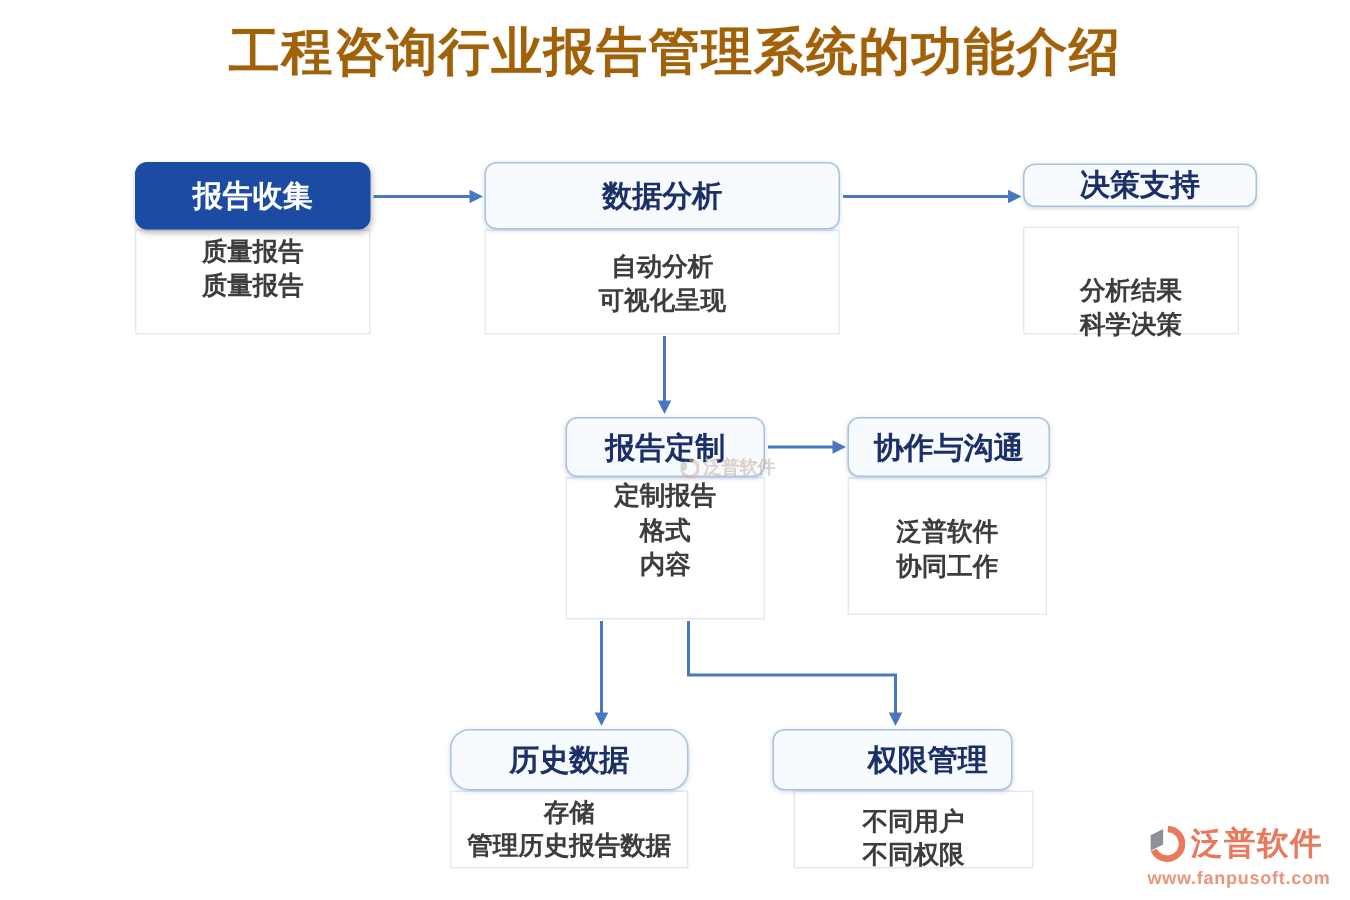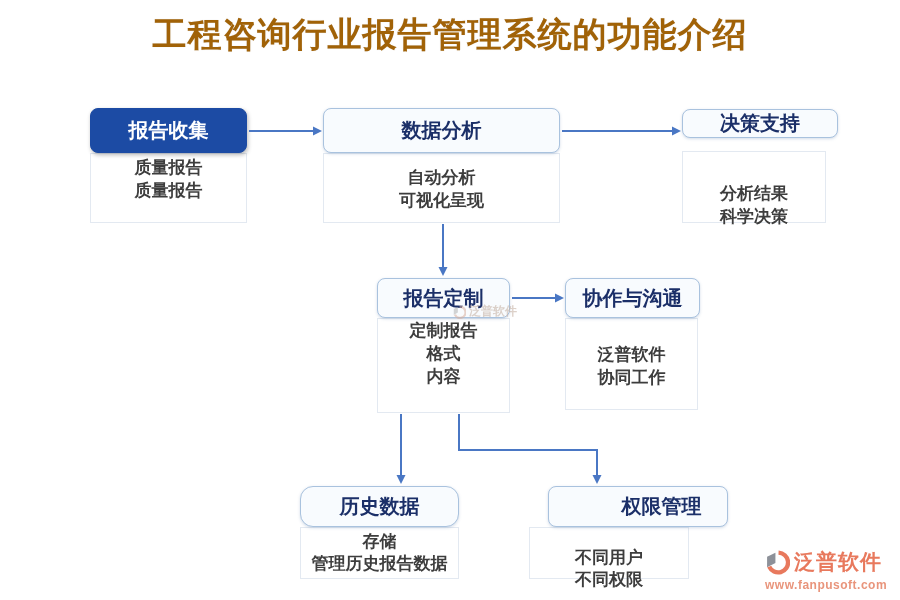--- a/index.html
+++ b/index.html
@@ -77,22 +77,22 @@
     <div>泛普软件</div>
     <div>协同工作</div>
   </div>
 
   <div class="node-header" style="left:300px;top:486px;width:159px;height:41px;border-radius:13px;">历史数据</div>
   <div class="node-desc" style="left:300px;top:527px;width:159px;height:52px;padding-top:3px;line-height:22px;">
     <div>存储</div>
     <div>管理历史报告数据</div>
   </div>
 
-  <div class="node-header" style="left:548px;top:486px;width:180px;height:41px;padding-left:47px;">权限管理</div>
-  <div class="node-desc" style="left:529px;top:527px;width:160px;height:52px;padding-top:19px;line-height:22px;">
+  <div class="node-header" style="left:515px;top:486px;width:160px;height:41px;padding-left:47px;">权限管理</div>
+  <div class="node-desc" style="left:529px;top:527px;width:160px;height:52px;padding-top:9px;line-height:22px;">
     <div>不同用户</div>
     <div>不同权限</div>
   </div>
 
   <svg class="edges" width="900" height="600">
     <g stroke="#4a77c4" stroke-width="2" fill="none">
       <path d="M249,131 H314"></path>
       <path d="M562,131 H673"></path>
       <path d="M443,224 V268"></path>
       <path d="M512,298 H556"></path>

